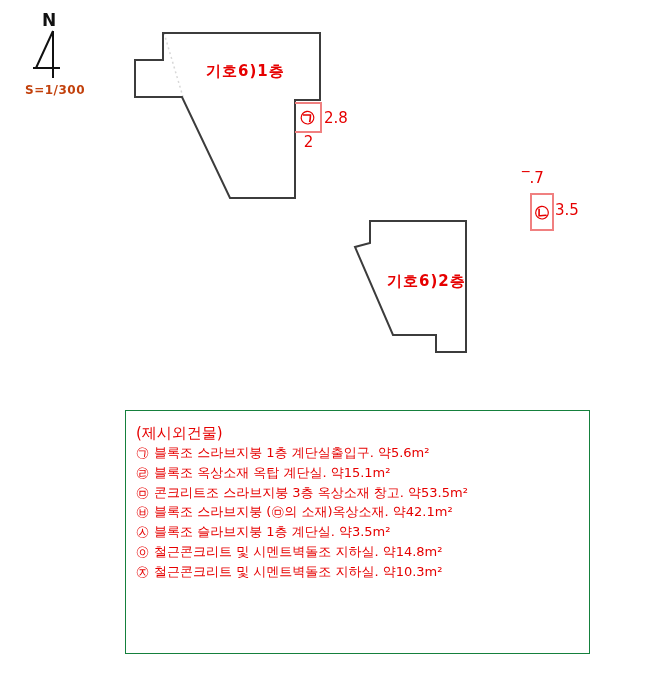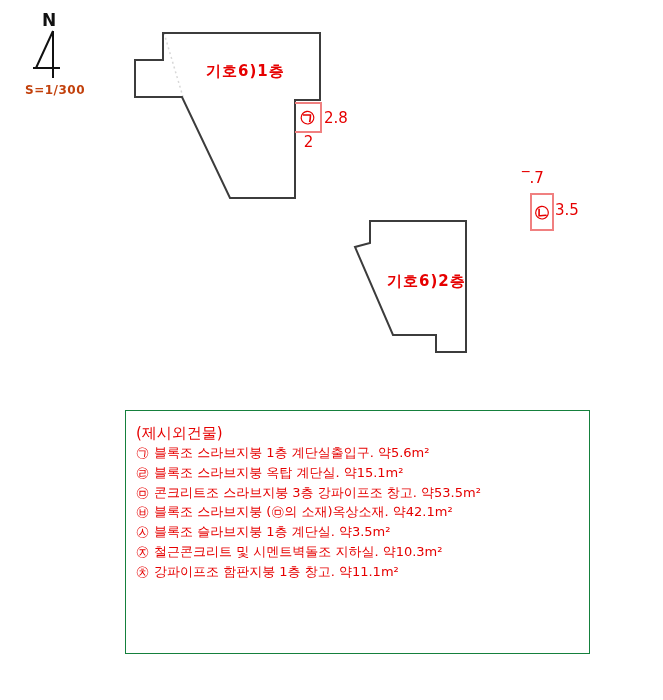--- a/index.html
+++ b/index.html
@@ -125,32 +125,32 @@
   <div class="abs dim dim-35">3.5</div>
   <div class="abs dim dim-7">‾.7</div>
 
   <div class="abs legend">
     <div class="legend-title">(제시외건물)</div>
 
     <div class="legend-item">
       <span class="li-sym">㉠</span><span>블록조 스라브지붕 1층 계단실출입구. 약5.6m²</span>
     </div>
     <div class="legend-item">
-      <span class="li-sym">㉣</span><span>블록조 스라브지붕 옥탑 계단실. 약15.1m²</span>
+      <span class="li-sym">㉣</span><span>블록조 옥상소재 옥탑 계단실. 약15.1m²</span>
     </div>
     <div class="legend-item">
-      <span class="li-sym">㉤</span><span>콘크리트조 스라브지붕 3층 강파이프조 창고. 약53.5m²</span>
+      <span class="li-sym">㉤</span><span>콘크리트조 스라브지붕 3층 옥상소재 창고. 약53.5m²</span>
     </div>
     <div class="legend-item">
       <span class="li-sym">㉥</span><span>블록조 스라브지붕 (㉤의 소재)옥상소재. 약42.1m²</span>
     </div>
     <div class="legend-item">
       <span class="li-sym">㉦</span><span>블록조 슬라브지붕 1층 계단실. 약3.5m²</span>
     </div>
     <div class="legend-item">
-      <span class="li-sym">㉨</span><span>철근콘크리트 및 시멘트벽돌조 지하실. 약10.3m²</span>
+      <span class="li-sym">㉧</span><span>철근콘크리트 및 시멘트벽돌조 지하실. 약14.8m²</span>
     </div>
     <div class="legend-item">
-      <span class="li-sym">㉩</span><span>강파이프조 함판지붕 1층 창고. 약11.1m²</span>
+      <span class="li-sym">㉨</span><span>철근콘크리트 및 시멘트벽돌조 지하실. 약10.3m²</span>
     </div>
   </div>
 
 </div>
 
 </body></html>

